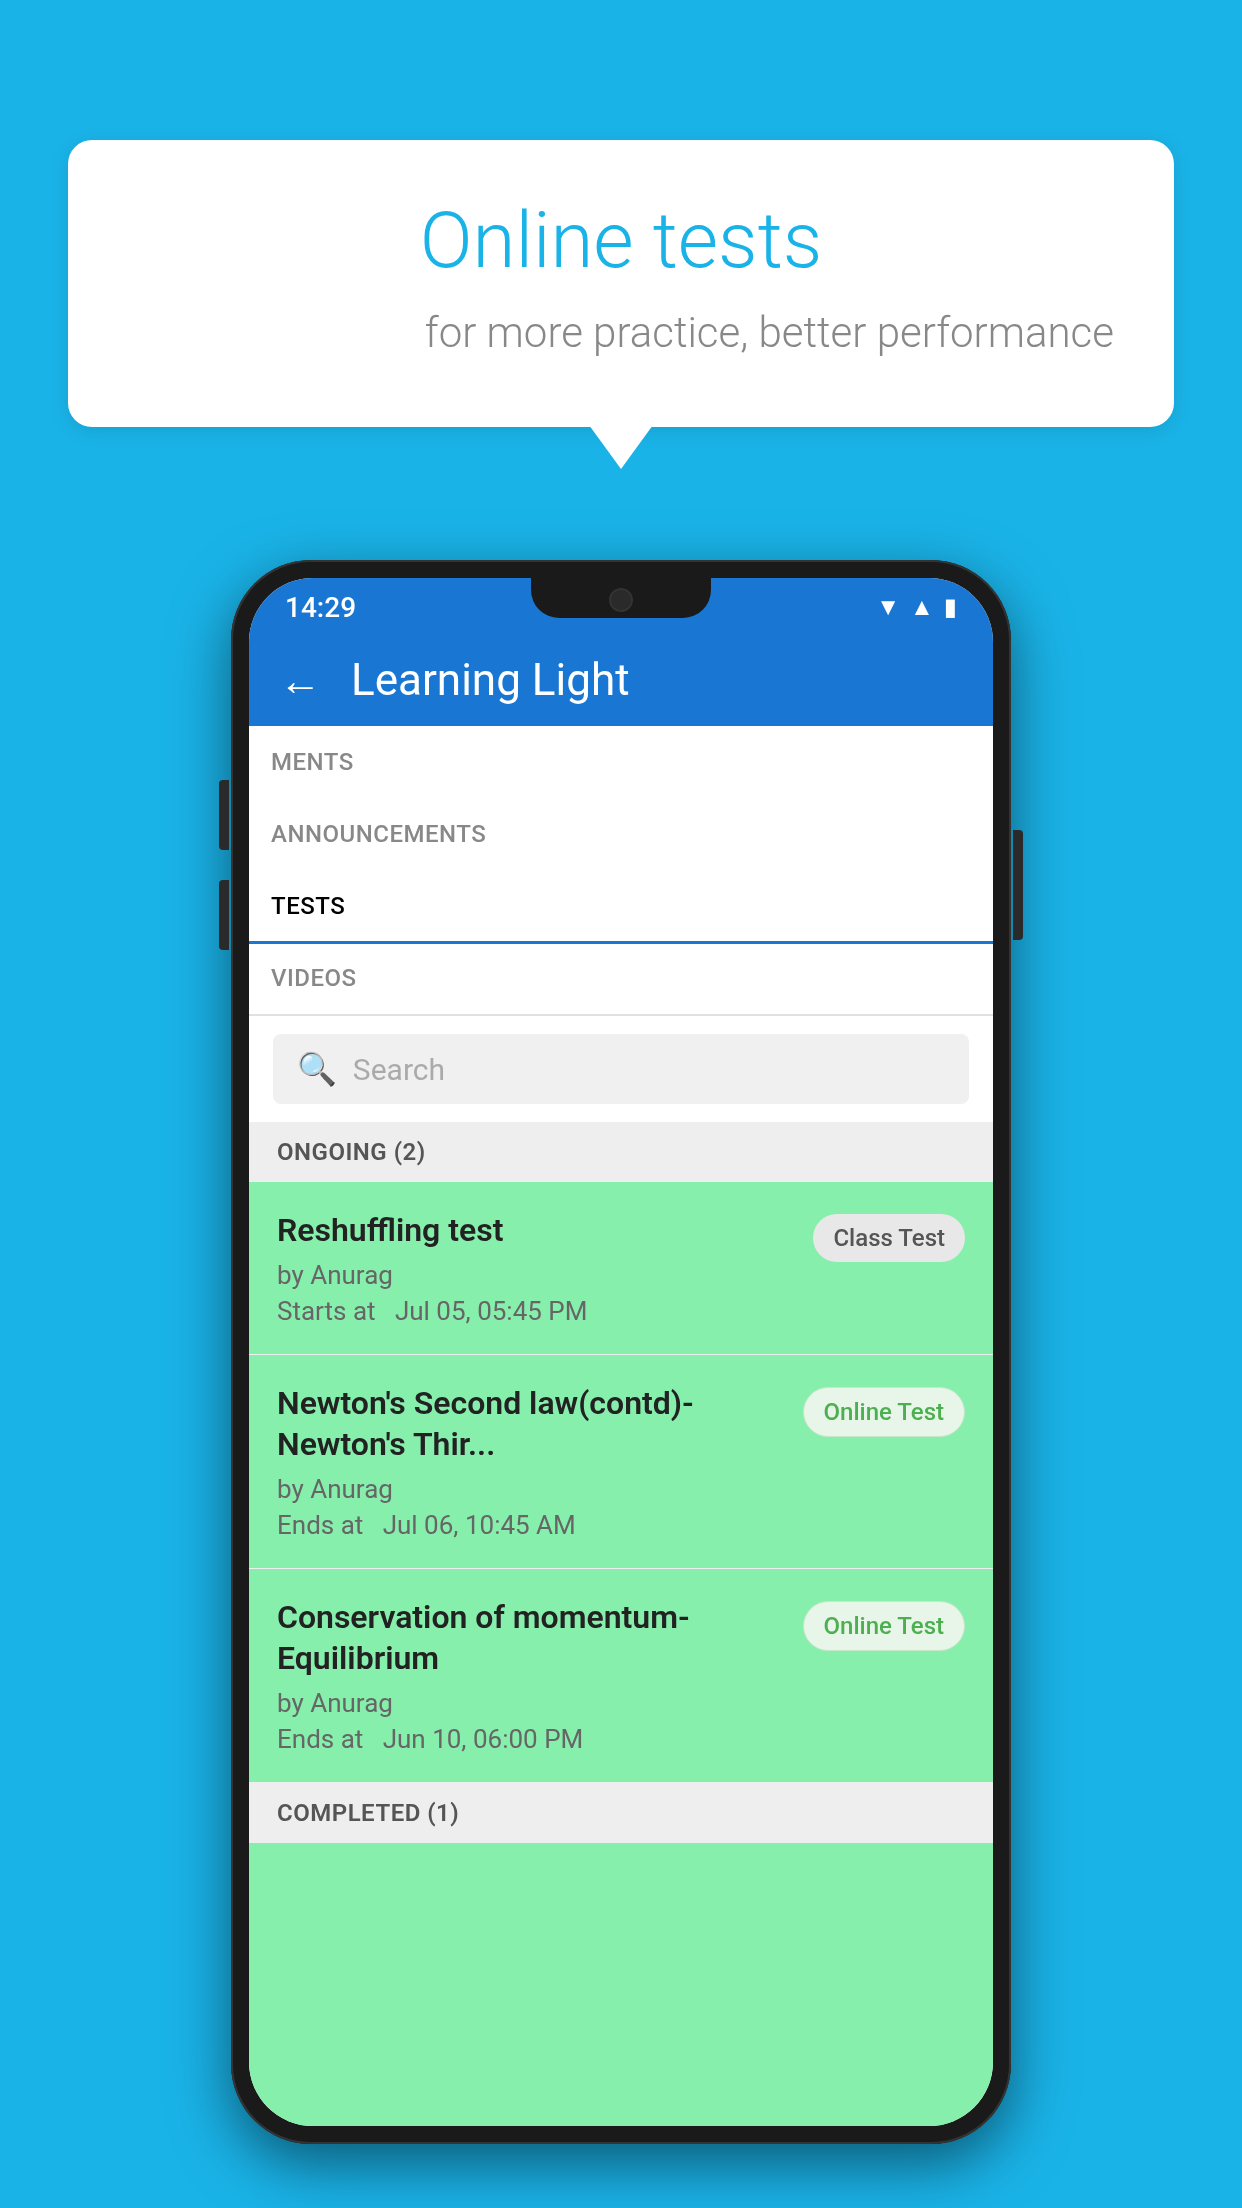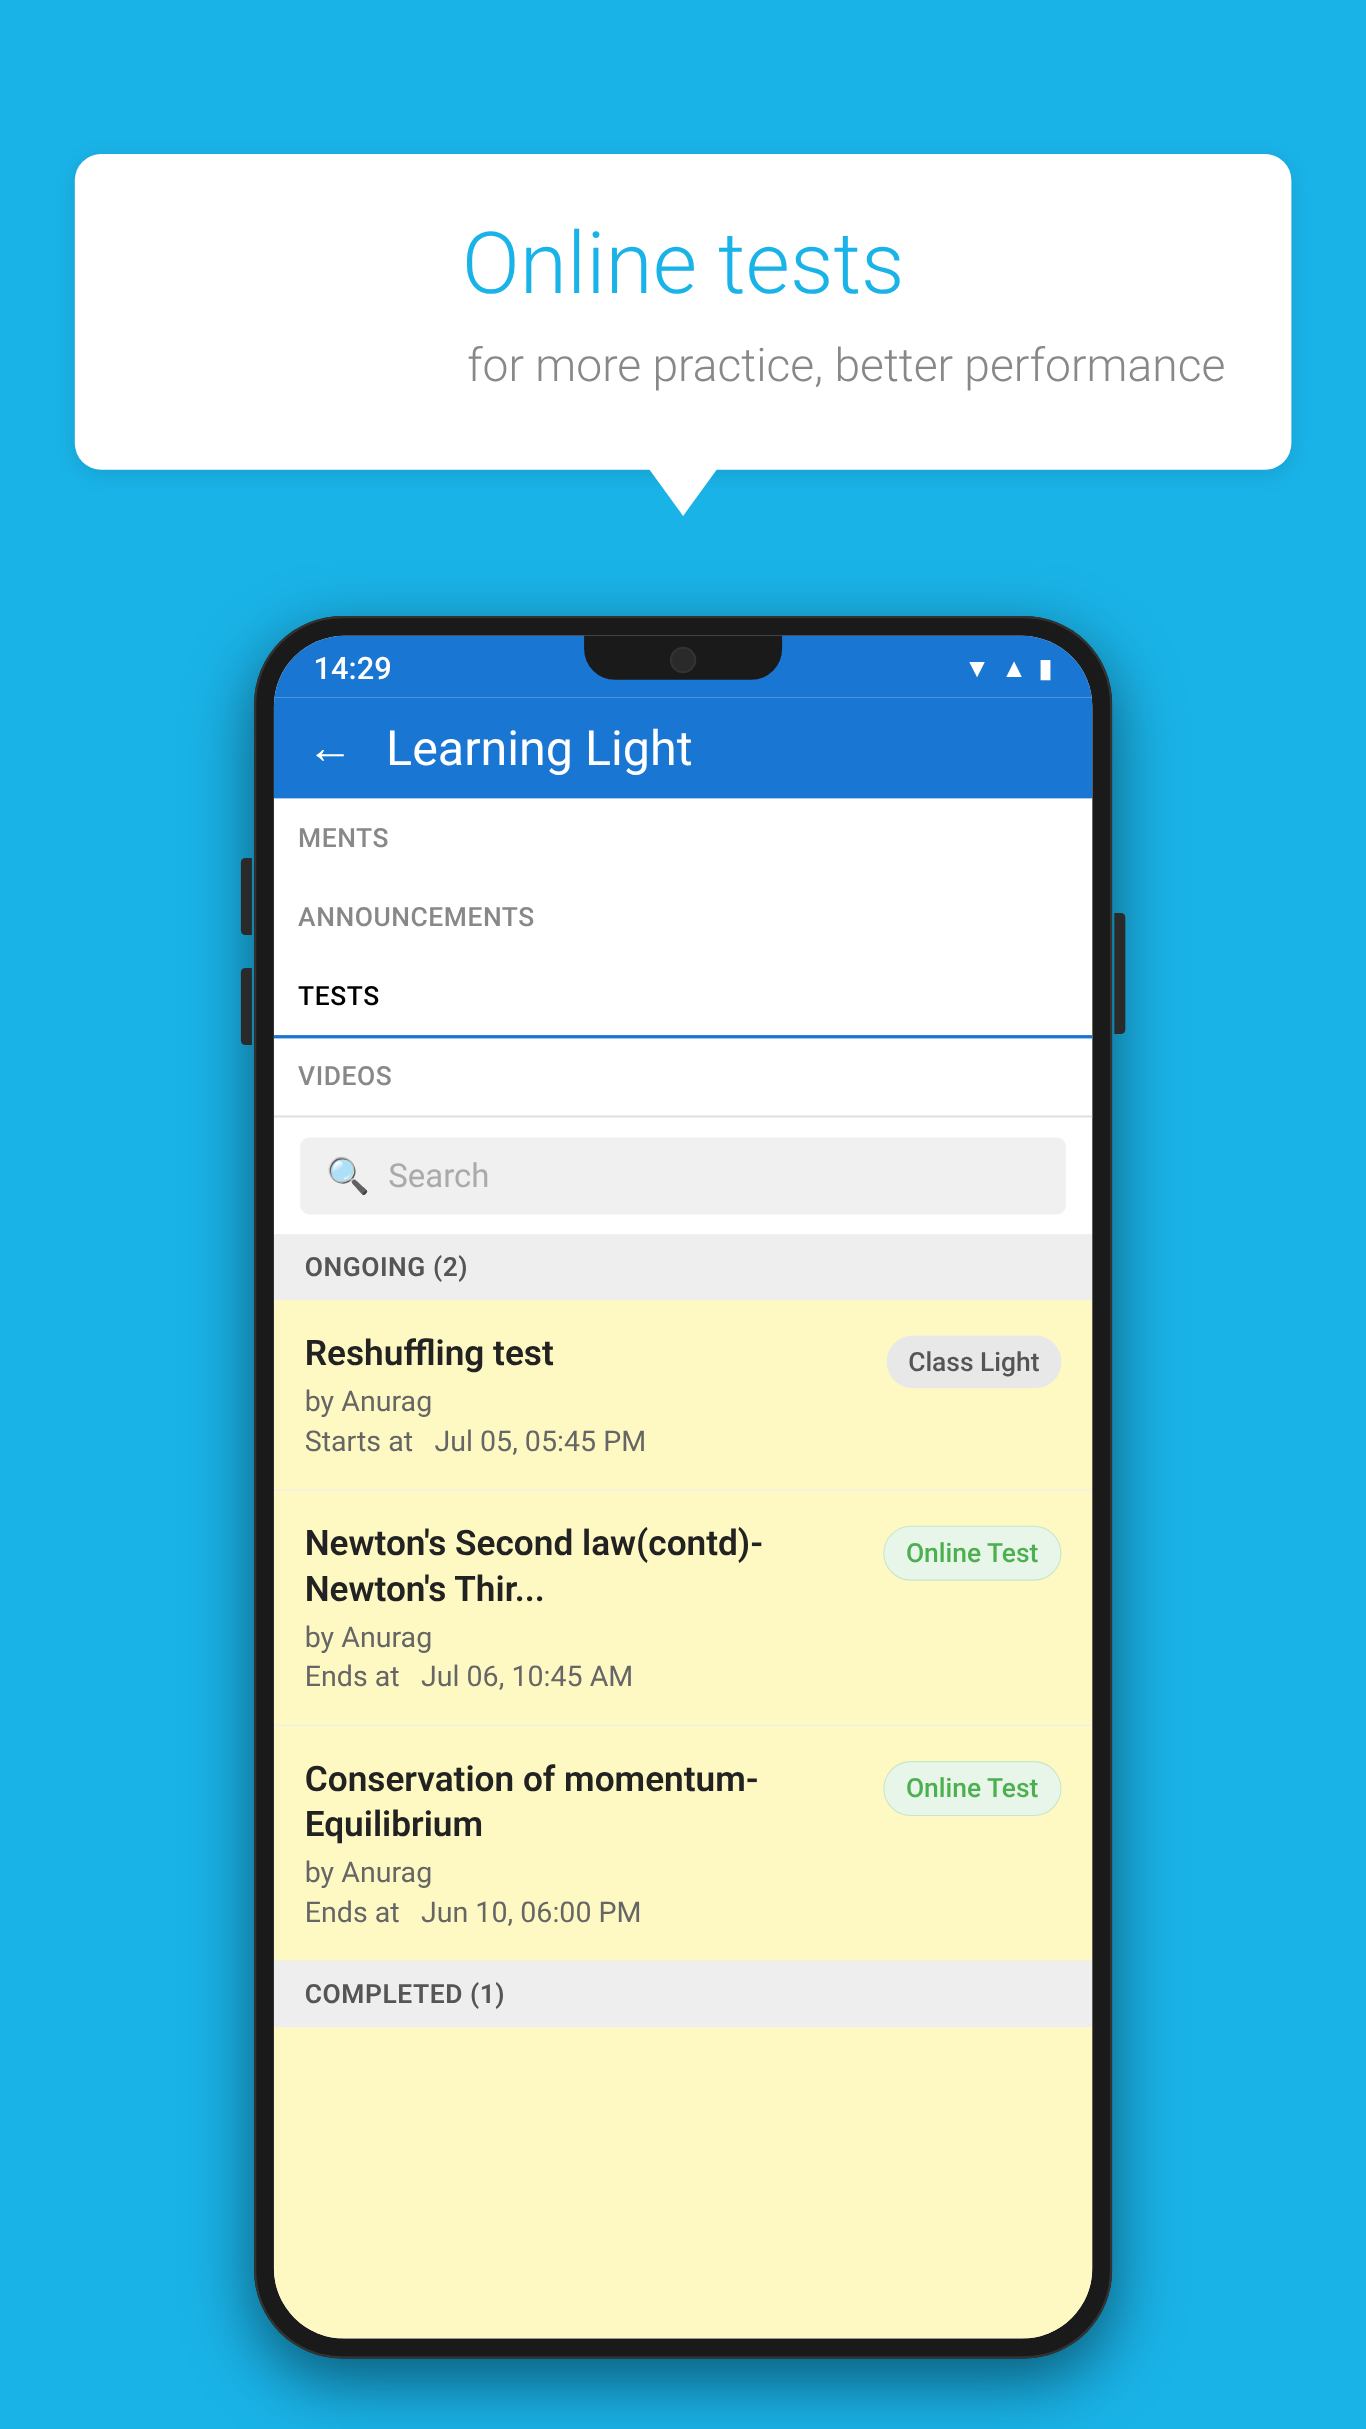--- a/index.html
+++ b/index.html
@@ -252,21 +252,21 @@
       background: #eeeeee;
       padding: 16px 28px;
       font-size: 24px;
       font-weight: 600;
       color: #555;
       letter-spacing: 0.5px;
     }
 
     
     .tests-list {
-      background: #fef9c3;
+      background: #86efac;
       flex: 1;
       overflow: hidden;
     }
 
     .test-item {
       padding: 28px 28px;
       border-bottom: 1px solid #eee;
       display: flex;
       align-items: flex-start;
       justify-content: space-between;
@@ -377,21 +377,21 @@
         <div class="section-header">ONGOING (2)</div>
 
         <div class="tests-list">
 
           <div class="test-item">
             <div class="test-info">
               <div class="test-name">Reshuffling test</div>
               <div class="test-author">by Anurag</div>
               <div class="test-date">Starts at &nbsp; Jul 05, 05:45 PM</div>
             </div>
-            <div class="test-badge badge-class">Class Light</div>
+            <div class="test-badge badge-class">Class Test</div>
           </div>
 
           <div class="test-item">
             <div class="test-info">
               <div class="test-name">Newton's Second law(contd)-Newton's Thir...</div>
               <div class="test-author">by Anurag</div>
               <div class="test-date">Ends at &nbsp; Jul 06, 10:45 AM</div>
             </div>
             <div class="test-badge badge-online">Online Test</div>
           </div>

